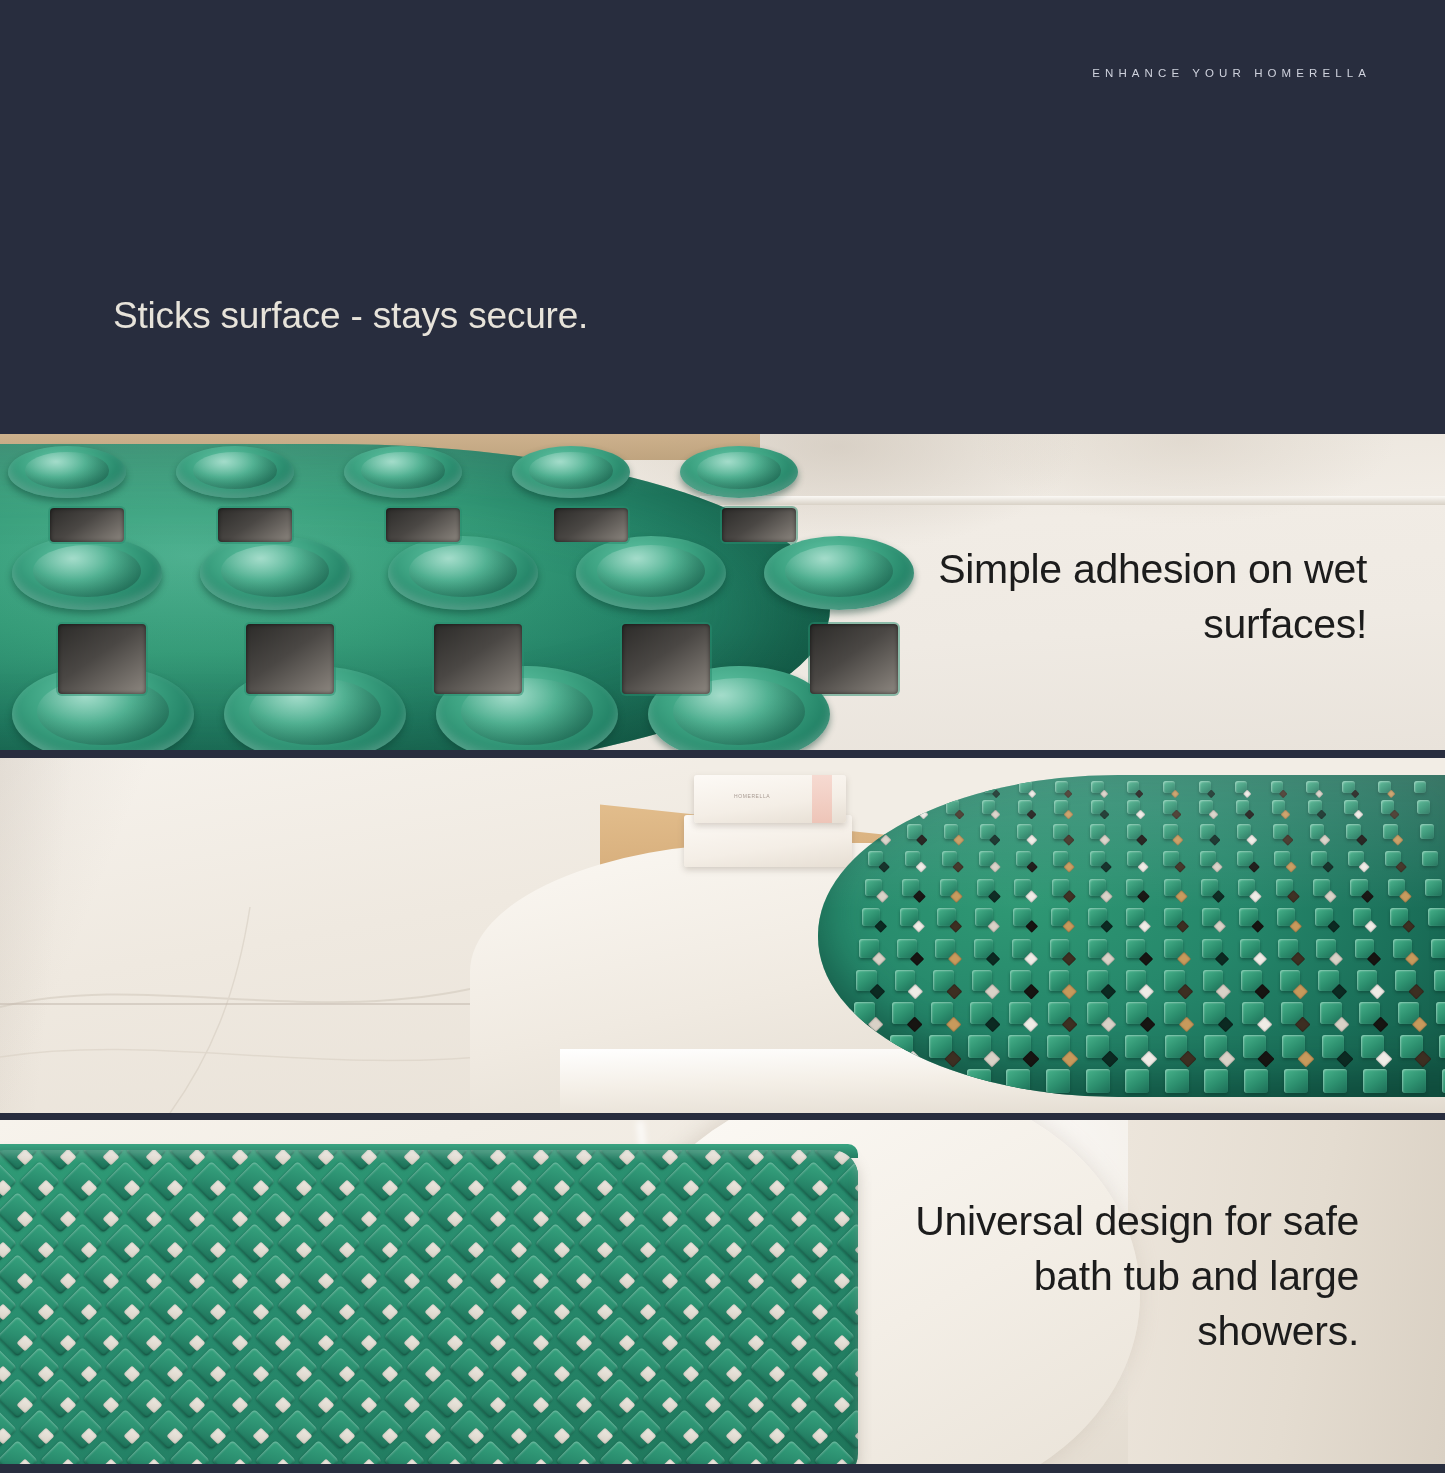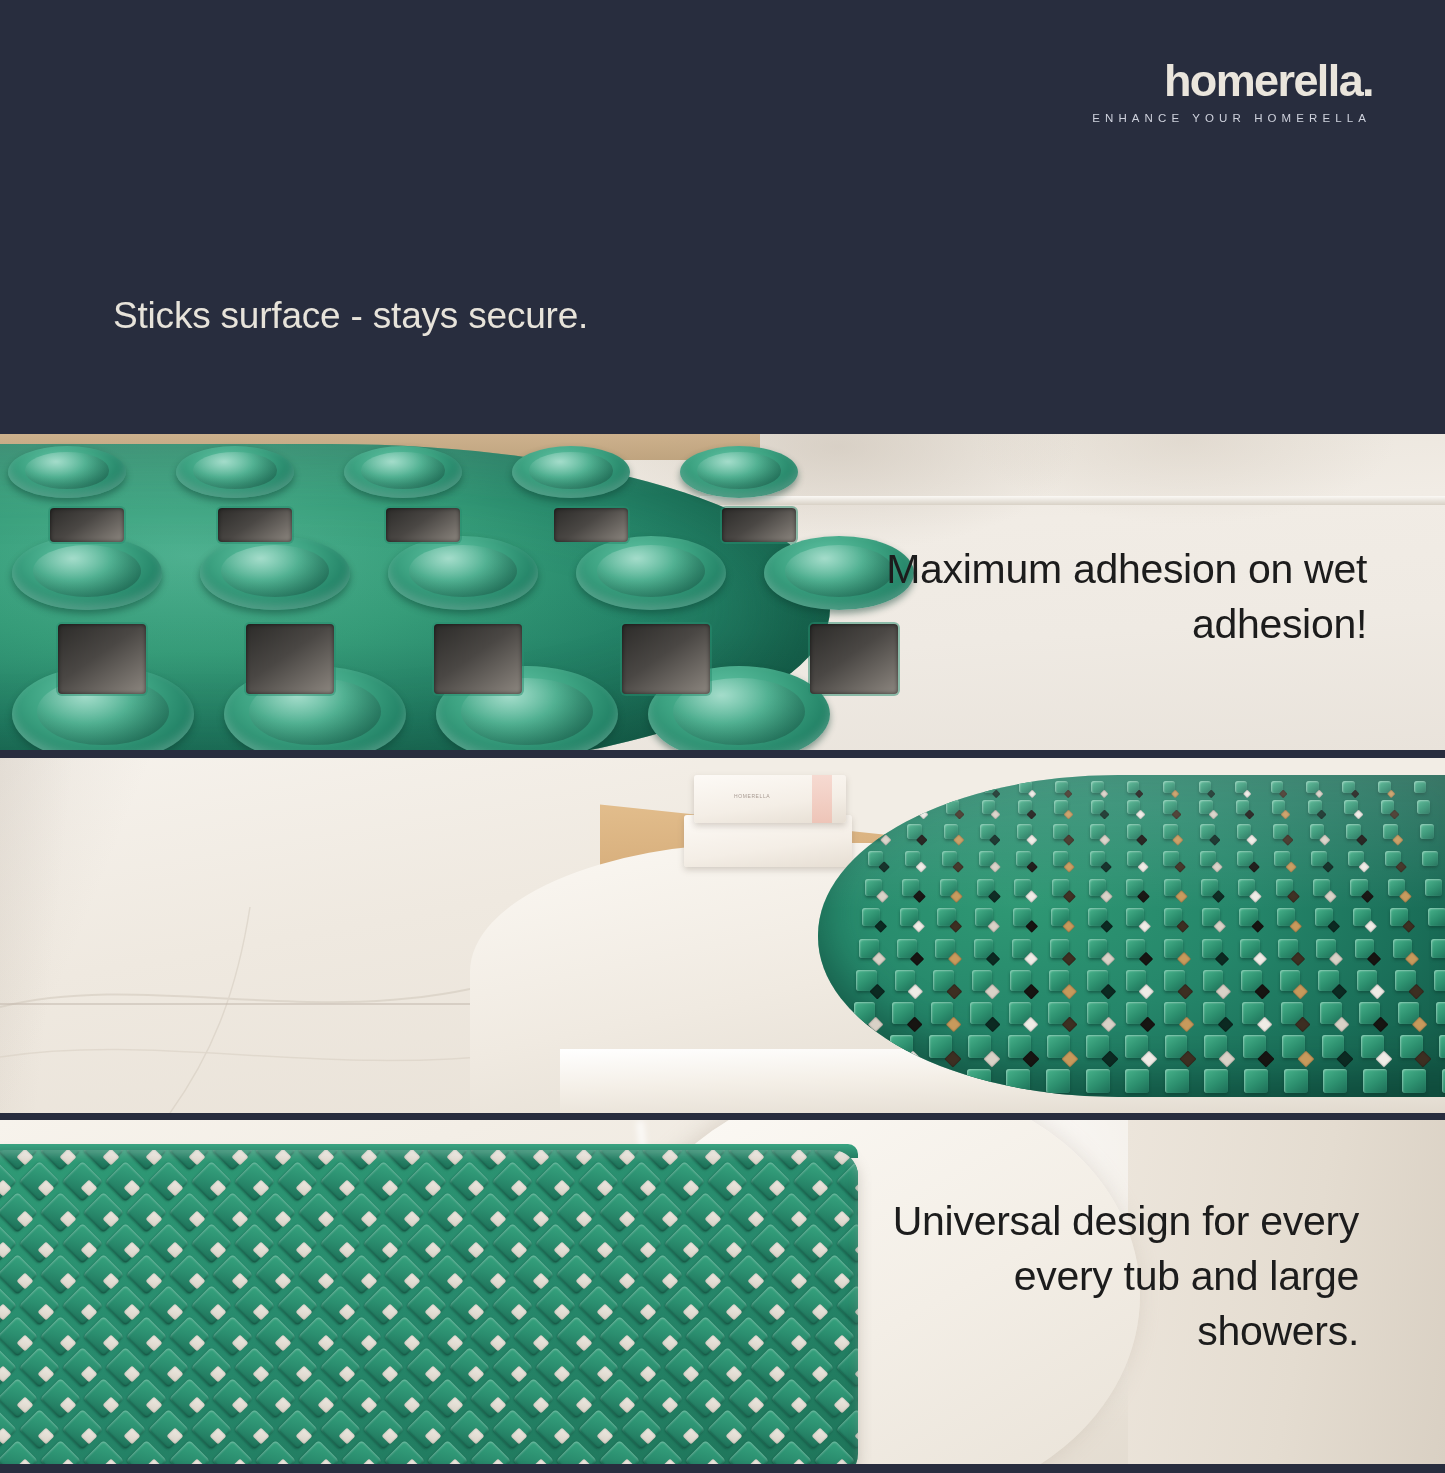--- a/index.html
+++ b/index.html
@@ -212,21 +212,20 @@
   }
 </style>
 </head>
 <body>
 
 <div id="page">
 
   <div class="header">
     <div class="subhead">Sticks surface - stays secure.</div>
     <div class="logo-block">
-      <div class="logo-word">homerella.</div>
       <div class="logo-tag">ENHANCE YOUR HOMERELLA</div>
     </div>
   </div>
 
   <div class="panel" id="panel1">
     <div class="bgwash"></div>
     <div class="floorstrip"></div>
     <div class="shelf"></div>
 
     <div class="mat">
@@ -255,21 +254,21 @@
           <div class="sqhole" style="left: 892px; top: 64px; width: 74px; height: 34px; border-radius: 4px;"></div>
           <div class="sqhole" style="left: 228px; top: 180px; width: 88px; height: 70px; border-radius: 4px;"></div>
           <div class="sqhole" style="left: 416px; top: 180px; width: 88px; height: 70px; border-radius: 4px;"></div>
           <div class="sqhole" style="left: 604px; top: 180px; width: 88px; height: 70px; border-radius: 4px;"></div>
           <div class="sqhole" style="left: 792px; top: 180px; width: 88px; height: 70px; border-radius: 4px;"></div>
           <div class="sqhole" style="left: 980px; top: 180px; width: 88px; height: 70px; border-radius: 4px;"></div>
         </div>
     </div>
 
     <div style="position:absolute;right:78px;top:108px;width:560px;text-align:right;
-                font-size:41px;line-height:1.33;color:#1c1c1c;letter-spacing:-.3px;">Maximum adhesion on wet adhesion!</div>
+                font-size:41px;line-height:1.33;color:#1c1c1c;letter-spacing:-.3px;">Simple adhesion on wet surfaces!</div>
   </div>
   <div class="divider" style="top:750px;height:8px;"></div>
 
   <div class="panel" id="panel2">
     <div class="marble"></div>
     <svg class="marbleveins" viewBox="0 0 700 356" preserveAspectRatio="none">
       <path d="M0,250 C140,215 300,268 470,232 L700,210" stroke="#cfc6b9" stroke-width="2" fill="none"></path>
       <path d="M0,300 C160,276 320,320 520,296 L700,282" stroke="#d6cdc0" stroke-width="1.5" fill="none"></path>
       <path d="M170,356 C210,300 236,240 250,150" stroke="#d2c9bc" stroke-width="1.5" fill="none"></path>
       <path d="M560,356 C520,300 500,250 492,196" stroke="#d2c9bc" stroke-width="1.5" fill="none"></path>
@@ -1087,17 +1086,17 @@
           <div class="ldia" style="left: 799px; top: 295.6px; width: 29px; height: 29px; border-radius: 4px;"></div>
           <div class="lhole" style="left: 814.5px; top: 311.08px; width: 12px; height: 12px; border-radius: 2px;"></div>
           <div class="ldia" style="left: 842px; top: 295.6px; width: 29px; height: 29px; border-radius: 4px;"></div>
           <div class="lhole" style="left: 857.5px; top: 311.08px; width: 12px; height: 12px; border-radius: 2px;"></div>
           <div class="ldia" style="left: 885px; top: 295.6px; width: 29px; height: 29px; border-radius: 4px;"></div>
         </div>
       <div class="rim"></div>
     </div>
 
     <div style="position:absolute;right:86px;top:74px;width:480px;text-align:right;
-                font-size:41px;line-height:1.34;color:#1c1c1c;letter-spacing:-.3px;">Universal design for every every tub and large showers.</div>
+                font-size:41px;line-height:1.34;color:#1c1c1c;letter-spacing:-.3px;">Universal design for safe bath tub and large showers.</div>
   </div>
 
   <div class="bottomstrip"></div>
 </div>
 
 </body></html>

